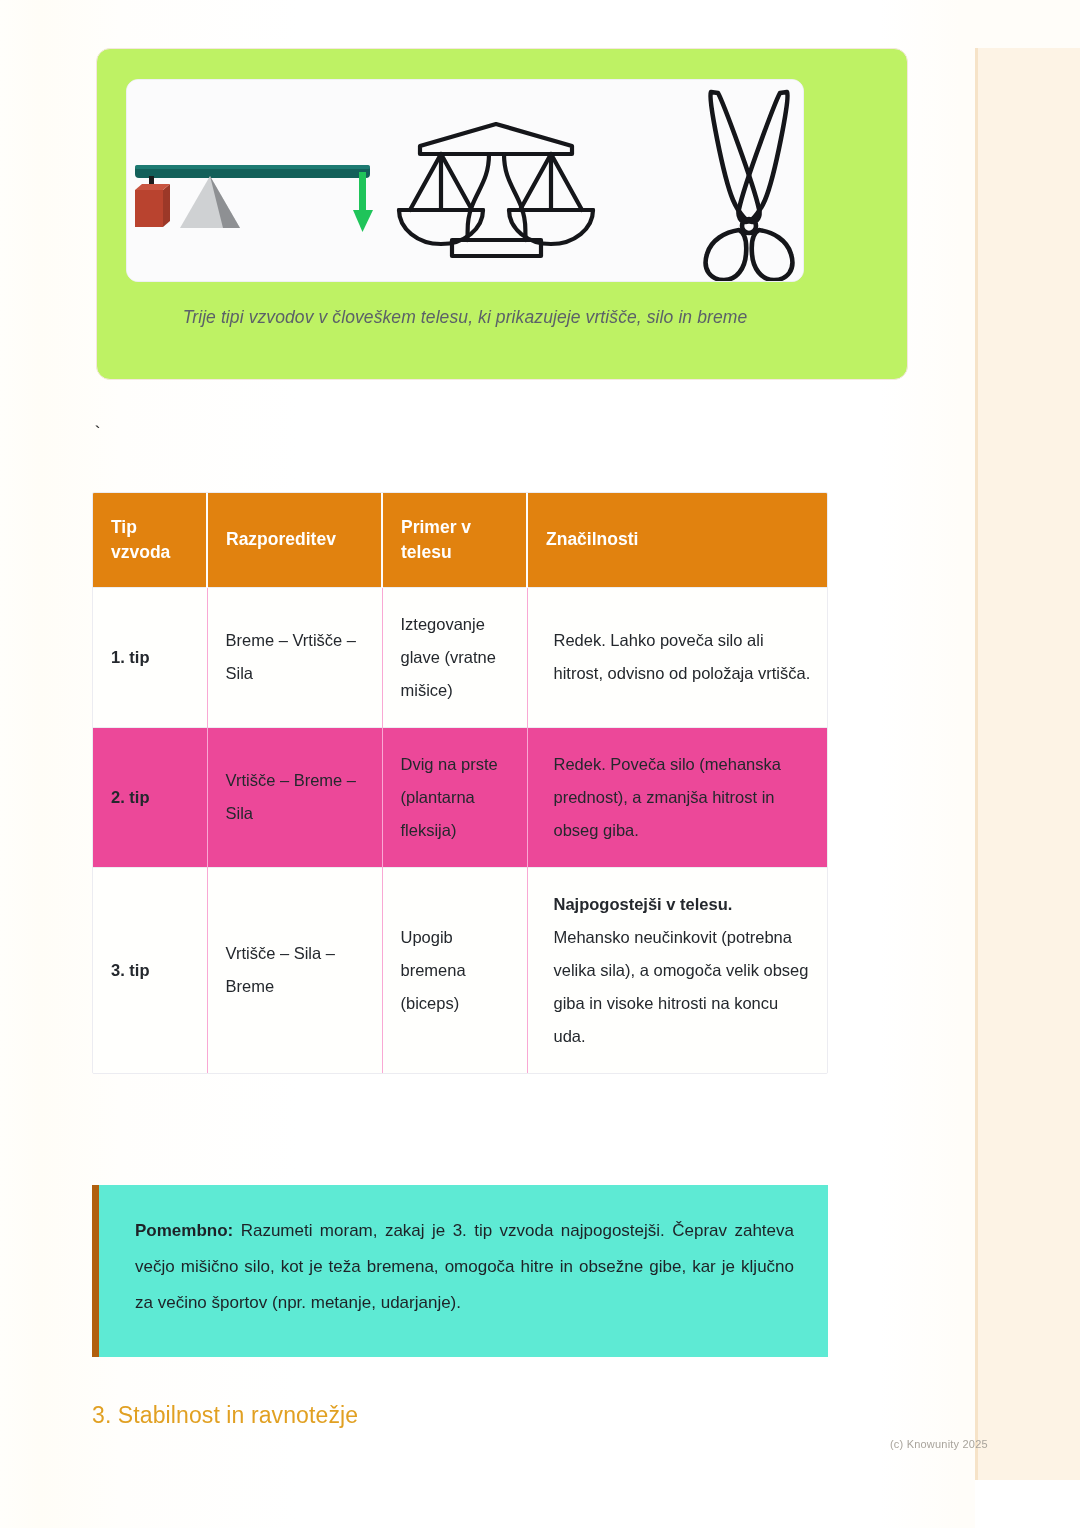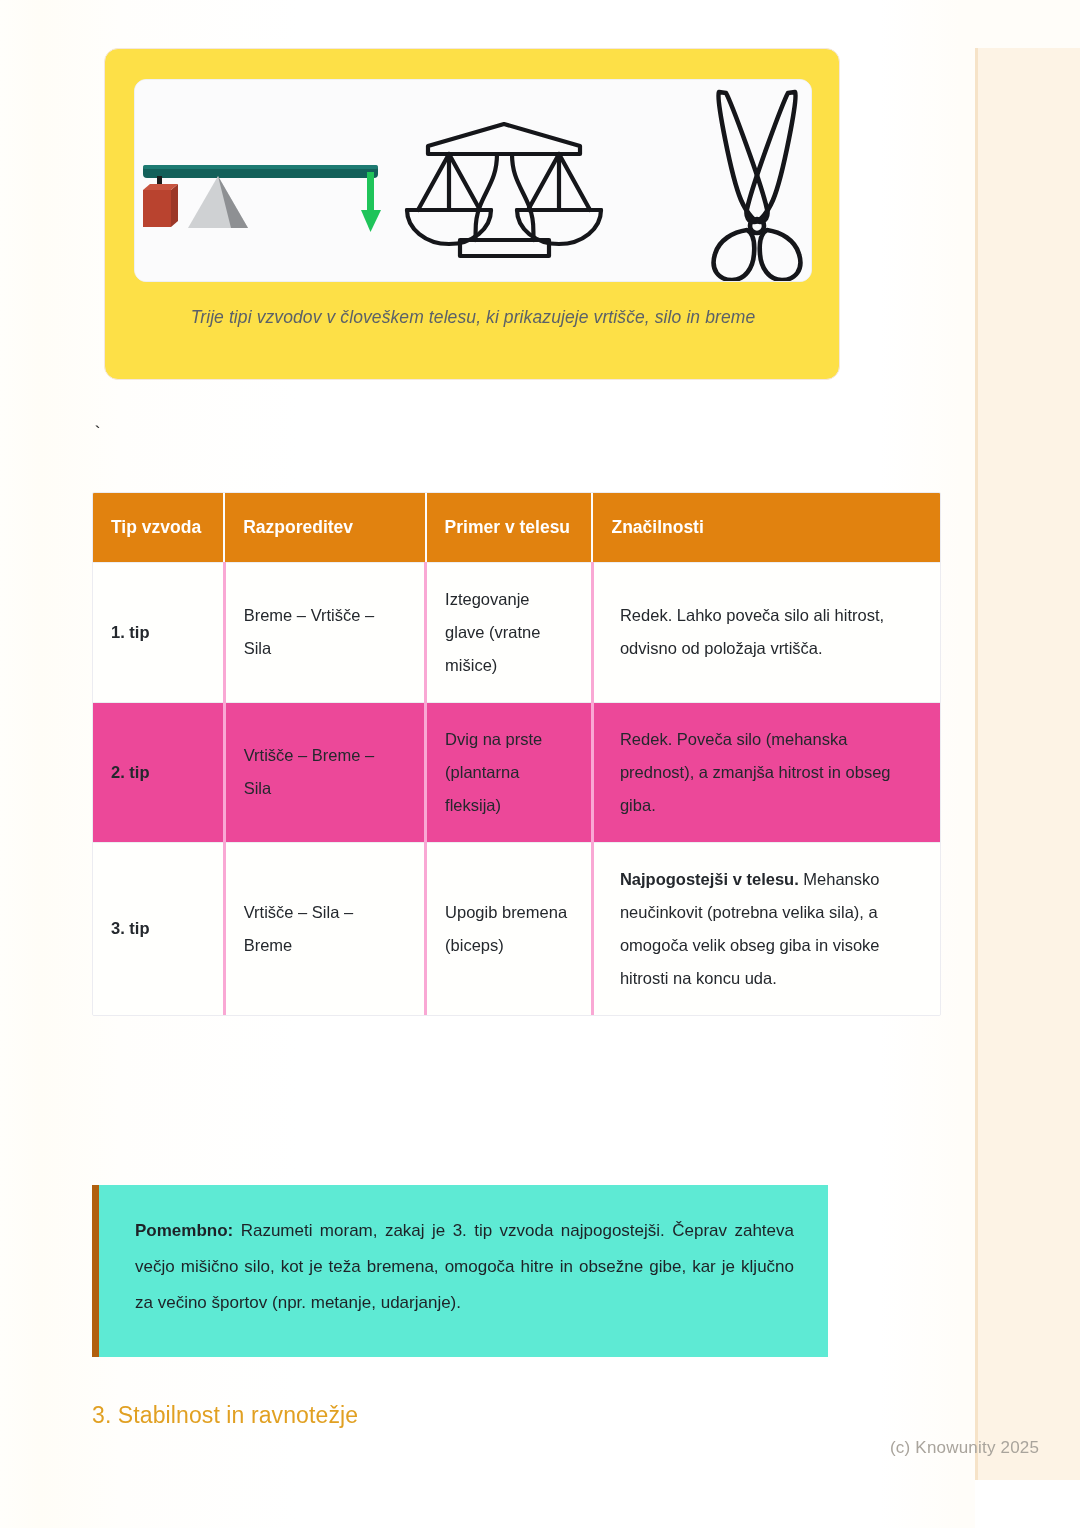--- a/index.html
+++ b/index.html
@@ -45,25 +45,25 @@
     left: 975px;
     top: 1480px;
     width: 105px;
     height: 48px;
     background: #ffffff;
   }
 
   
   .figure-card {
     position: absolute;
-    left: 104px;
+    left: 96px;
     top: 48px;
-    width: 736px;
+    width: 812px;
     height: 332px;
-    background: #fde047;
+    background: #bef264;
     border: 1px solid #f4e7de;
     border-radius: 14px;
   }
 
   .figure-inner {
     position: absolute;
     left: 29px;
     top: 30px;
     width: 678px;
     height: 203px;
@@ -95,21 +95,21 @@
     font-size: 18px;
     color: #2b2b2b;
     font-family: "Liberation Mono", monospace;
   }
 
   
   .table-wrap {
     position: absolute;
     left: 92px;
     top: 492px;
-    width: 849px;
+    width: 736px;
     border: 1px solid #ececf1;
     border-radius: 2px;
     overflow: hidden;
   }
 
   table.lever-table {
     width: 100%;
     border-collapse: collapse;
     table-layout: fixed;
   }
@@ -131,21 +131,21 @@
     border-right: 2px solid #fdfdfd;
   }
   table.lever-table thead th:last-child { border-right: none; }
 
   table.lever-table tbody td {
     font-size: 16.5px;
     color: #24282d;
     line-height: 2.0;
     padding: 20px 18px;
     vertical-align: middle;
-    border-right: 3px solid #f9a8d4;
+    border-right: 1px solid #f9a8d4;
     border-top: 1px solid #eceef2;
   }
   table.lever-table tbody td:last-child { border-right: none; padding-left: 26px; }
 
   table.lever-table tbody tr.r-odd  td { background: #fffffd; }
   table.lever-table tbody tr.r-even td { background: #ec4899; }
 
   td.type-cell { font-weight: bold; font-size: 16.5px; }
   .strong-lead { font-weight: bold; }
 
@@ -177,21 +177,21 @@
     font-weight: normal;
     color: #e1a022;
     letter-spacing: 0.1px;
   }
 
   
   .watermark {
     position: absolute;
     left: 890px;
     top: 1438px;
-    font-size: 17px;
+    font-size: 11px;
     color: #a9a49c;
     letter-spacing: 0.2px;
     white-space: nowrap;
   }
 </style>
 </head>
 <body>
 
 <div class="page-bg"></div>
 <div class="right-band"></div>

